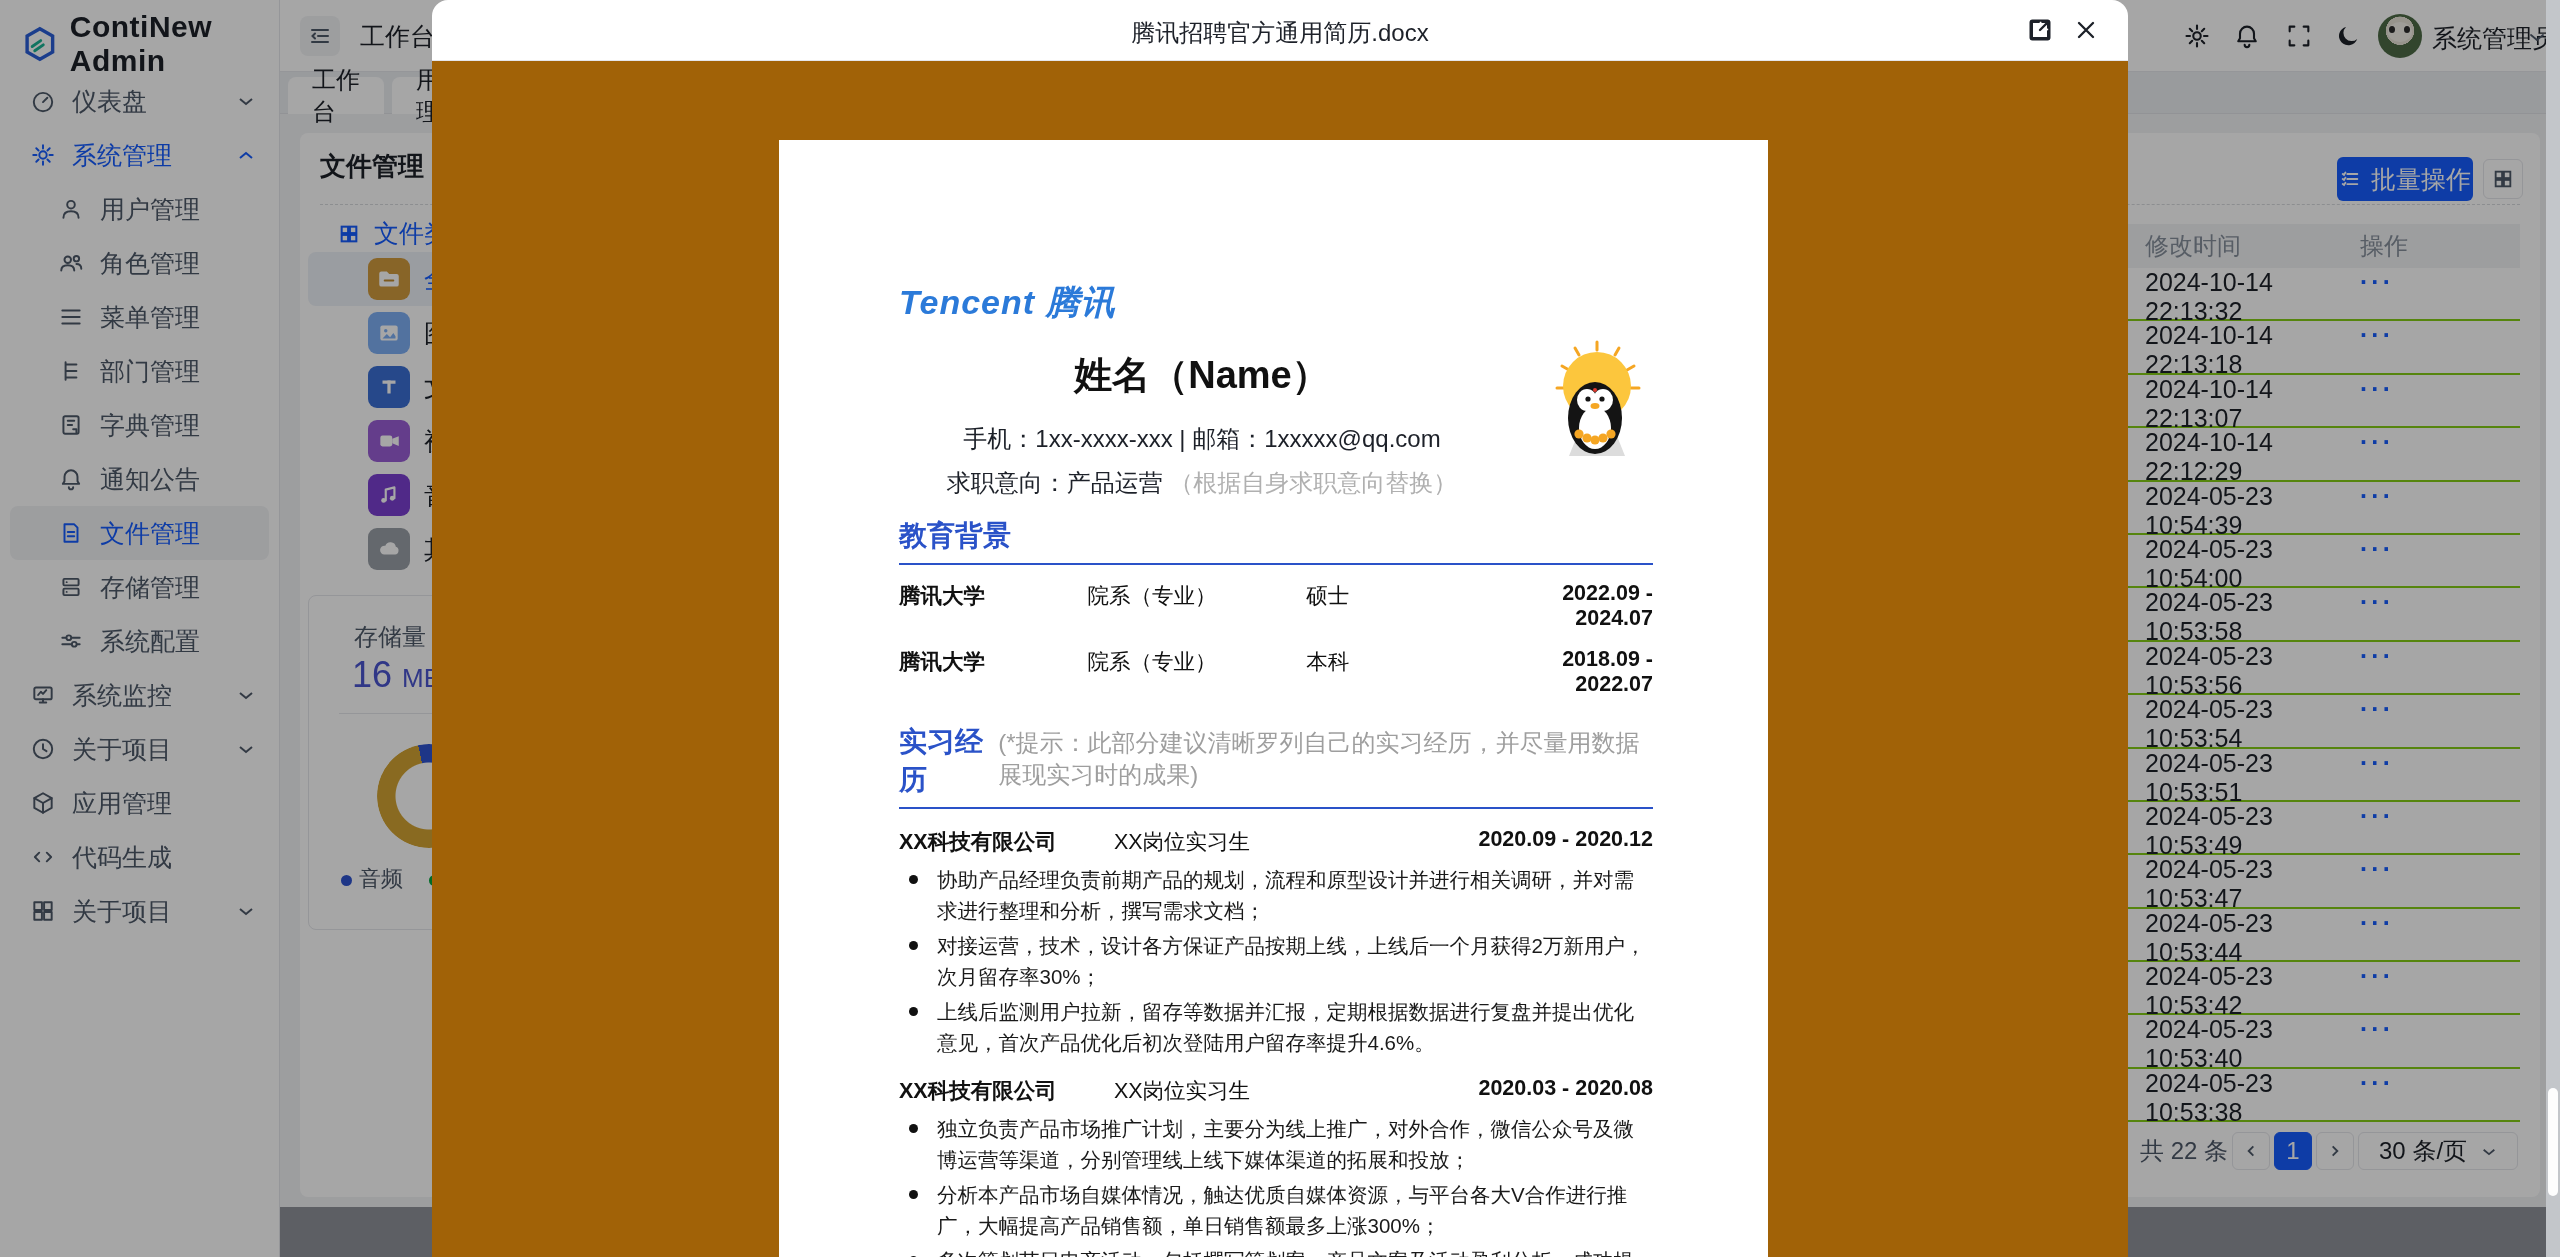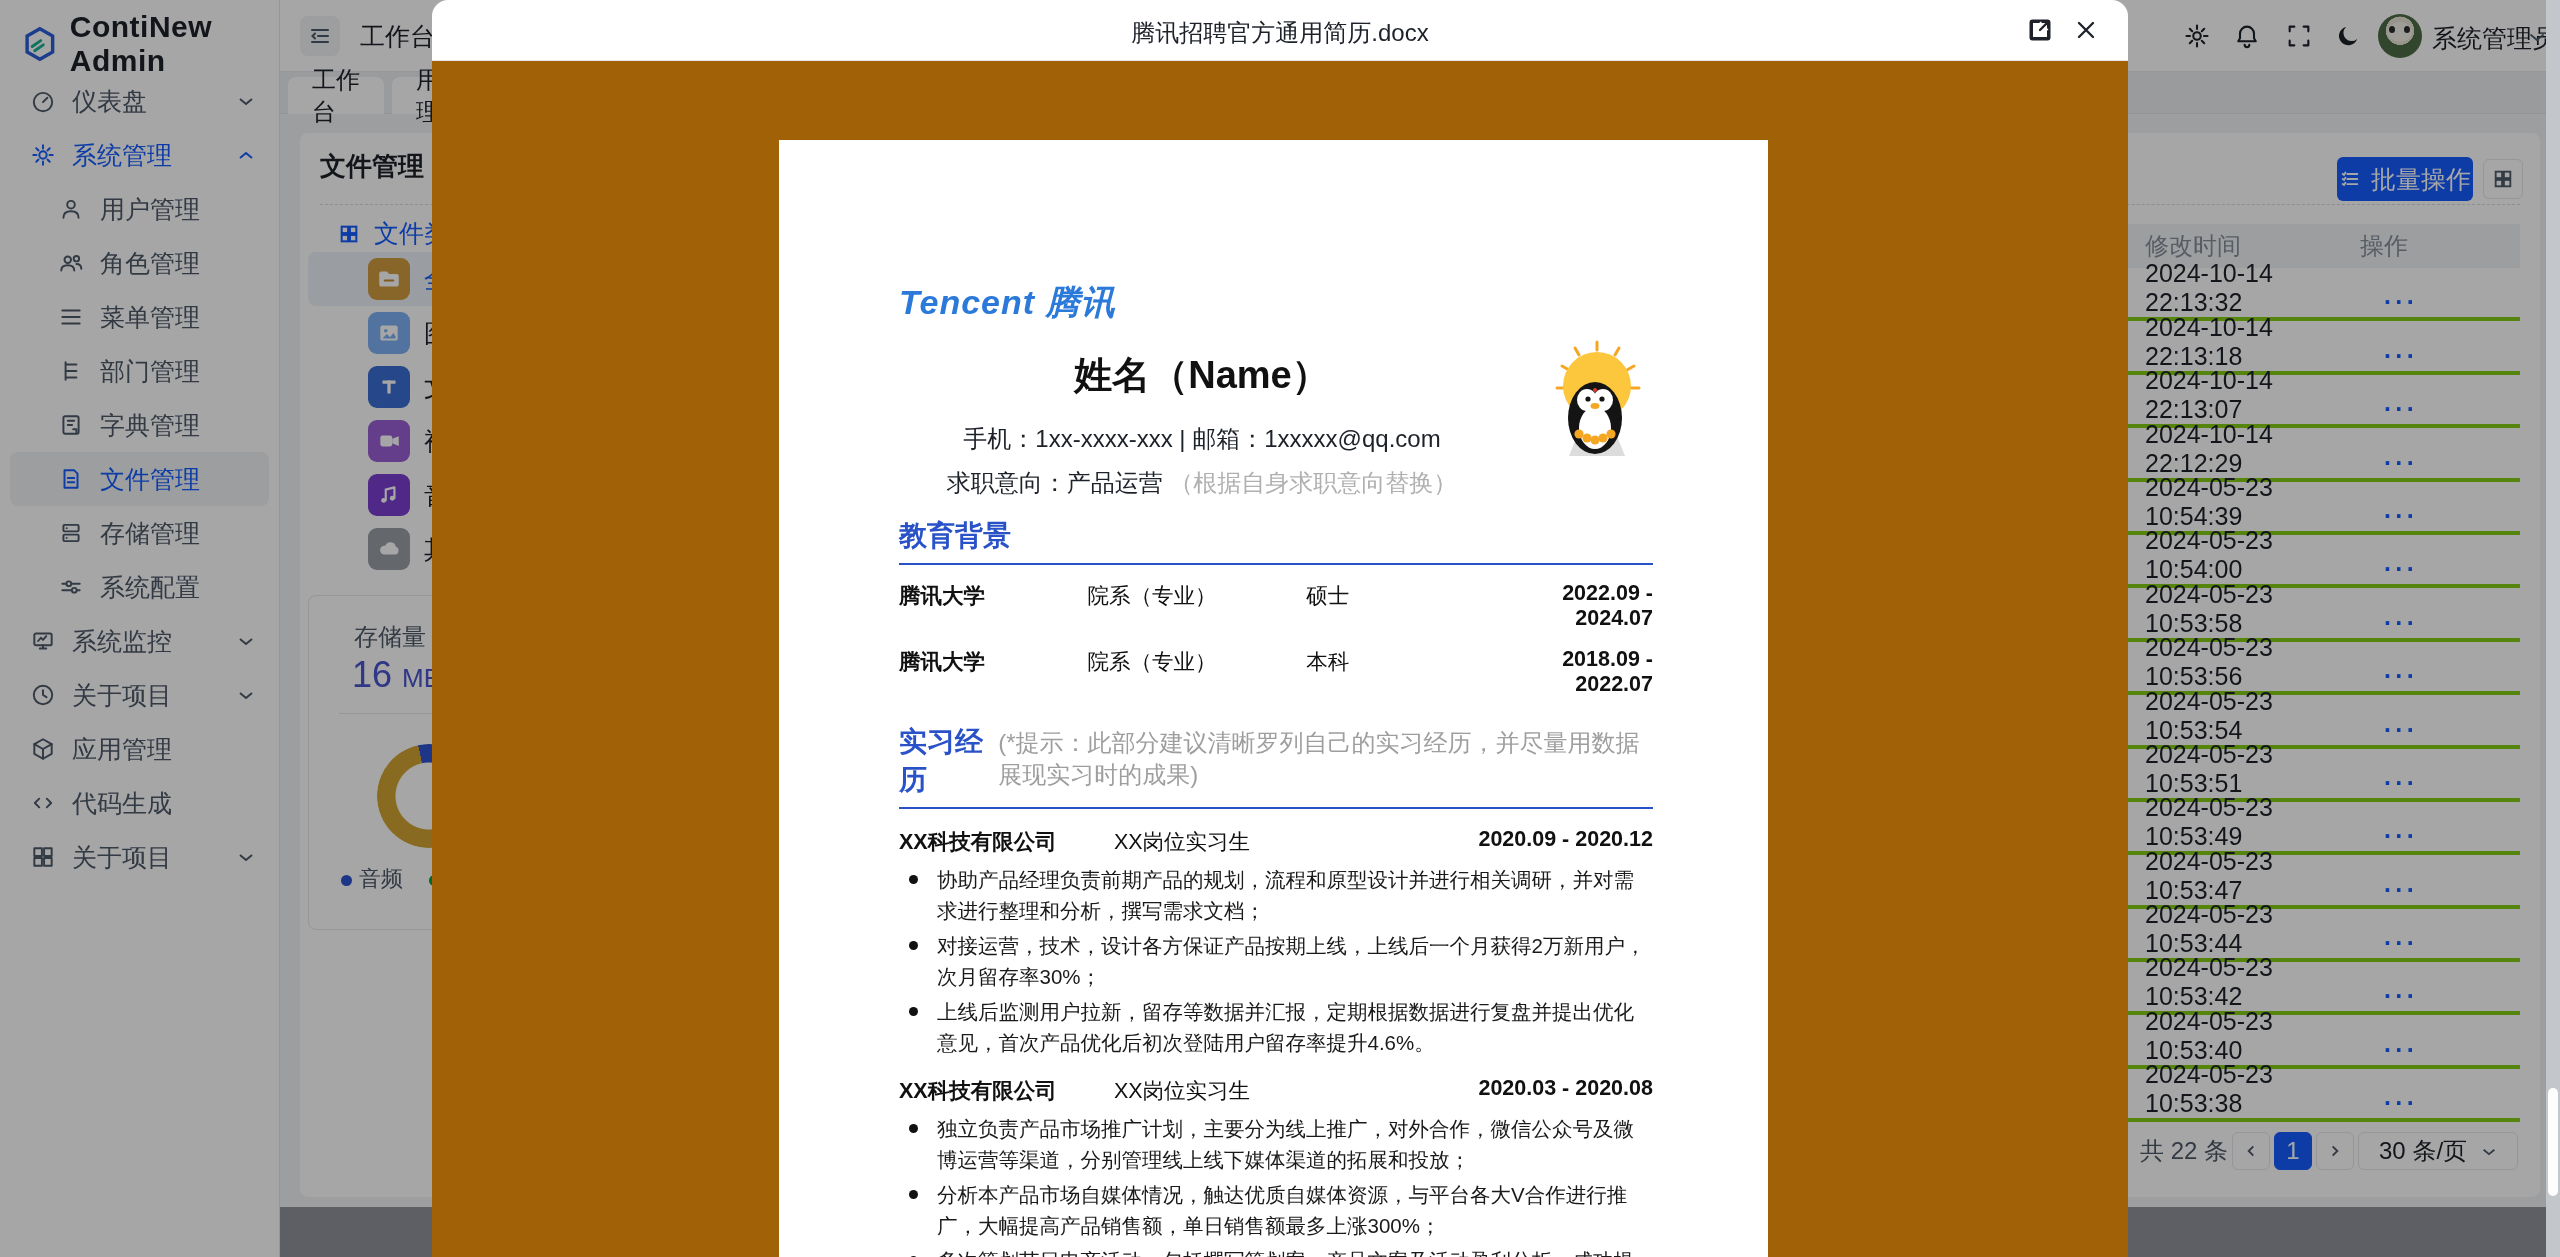--- a/index.html
+++ b/index.html
@@ -57,21 +57,21 @@
   .legend { position:absolute; left:32px; top:268px; display:flex; gap:26px; font-size:22px; color:#4e5969; white-space:nowrap; }
   .ldot { display:inline-block; width:11px; height:11px; border-radius:50%; margin-right:7px; }
 
   
   .batch-btn { position:absolute; left:2037px; top:24px; width:136px; height:44px; background:#165dff; border-radius:6px; color:#fff; font-size:25px; display:flex; align-items:center; justify-content:center; gap:10px; }
   .view-btn { position:absolute; left:2183px; top:26px; width:40px; height:40px; border:1px solid #e5e6eb; border-radius:6px; background:#fff; display:flex; align-items:center; justify-content:center; }
 
   
   #ftable { position:absolute; left:1500px; right:20px; top:91px; }
   .thead { display:flex; height:44px; background:#f2f3f5; align-items:center; font-size:24px; color:#86909c; }
-  .tr { display:flex; height:53.4px; align-items:flex-end; border-bottom:4px solid #84cc16; font-size:25px; color:#1d2129;gap:24px; }
+  .tr { display:flex; height:53.4px; align-items:flex-start; border-bottom:2px solid #84cc16; font-size:25px; color:#1d2129; }
   .c-time { padding-left:345px; width:560px; }
   .thead .c-time { padding-left:345px; }
   .c-act { width:120px; }
   .dots { color:#165dff; font-weight:bold; letter-spacing:3px; font-size:25px; cursor:pointer; }
 
   
   #pager { position:absolute; left:1840px; top:999px; display:flex; align-items:center; gap:4px; font-size:24px; color:#4e5969; }
   .pbox { width:38px; height:38px; border:1px solid #e5e6eb; background:#fff; border-radius:6px; display:flex; align-items:center; justify-content:center; color:#4e5969; }
   .pbox.on { background:#165dff; border-color:#165dff; color:#fff; }
   .psel { width:160px; height:38px; border:1px solid #e5e6eb; background:#fff; border-radius:6px; display:flex; align-items:center; justify-content:center; gap:14px; color:#1d2129; }
@@ -177,20 +177,27 @@
           </svg>
         <span class="lb">部门管理</span>
       </div>
       <div class="sit lvl2">
         <svg class="sic" viewBox="0 0 24 24">
             <rect x="5" y="4" width="14" height="16" rx="1.5"></rect>
             <path d="M9 8h6M9 12h4"></path>
             <path d="M14 16h3v3"></path>
           </svg>
         <span class="lb">字典管理</span>
+      </div>
+      <div class="sit lvl2">
+        <svg class="sic" viewBox="0 0 24 24">
+            <path d="M12 4a6 6 0 0 1 6 6v4l1.5 2.5h-15L6 14v-4a6 6 0 0 1 6-6z"></path>
+            <path d="M10 19.5a2 2 0 0 0 4 0"></path>
+          </svg>
+        <span class="lb">通知公告</span>
       </div>
       <div class="sit lvl2 active">
         <svg class="sic" viewBox="0 0 24 24">
             <path d="M6 4h9l3 3v13H6z"></path>
             <path d="M9 11h6M9 15h6"></path>
           </svg>
         <span class="lb">文件管理</span>
       </div>
       <div class="sit lvl2">
         <svg class="sic" viewBox="0 0 24 24">

